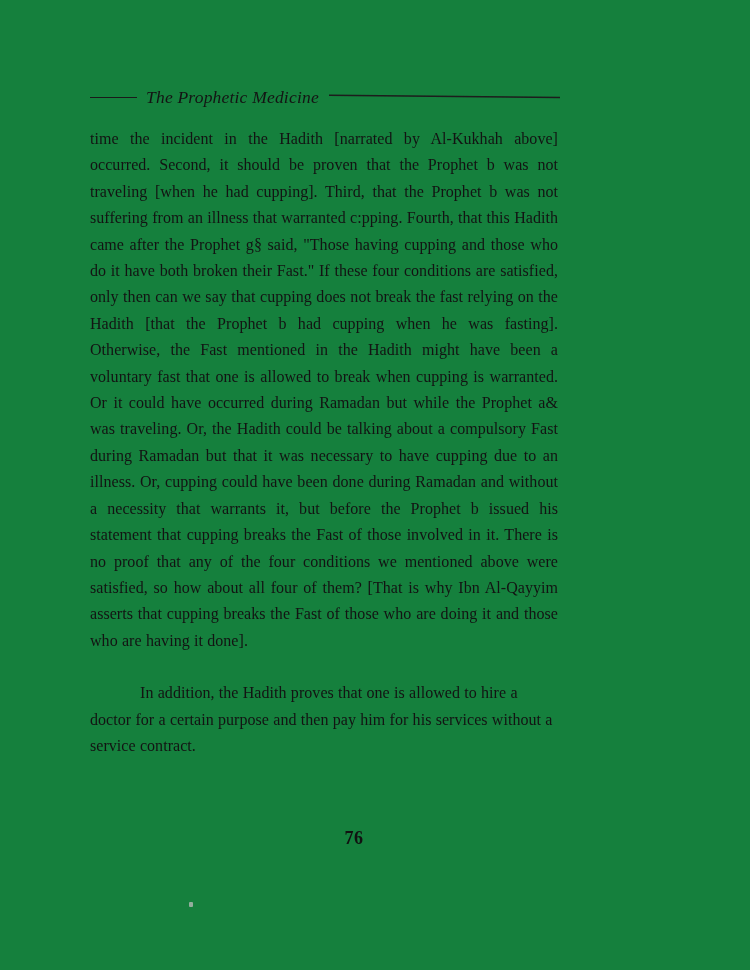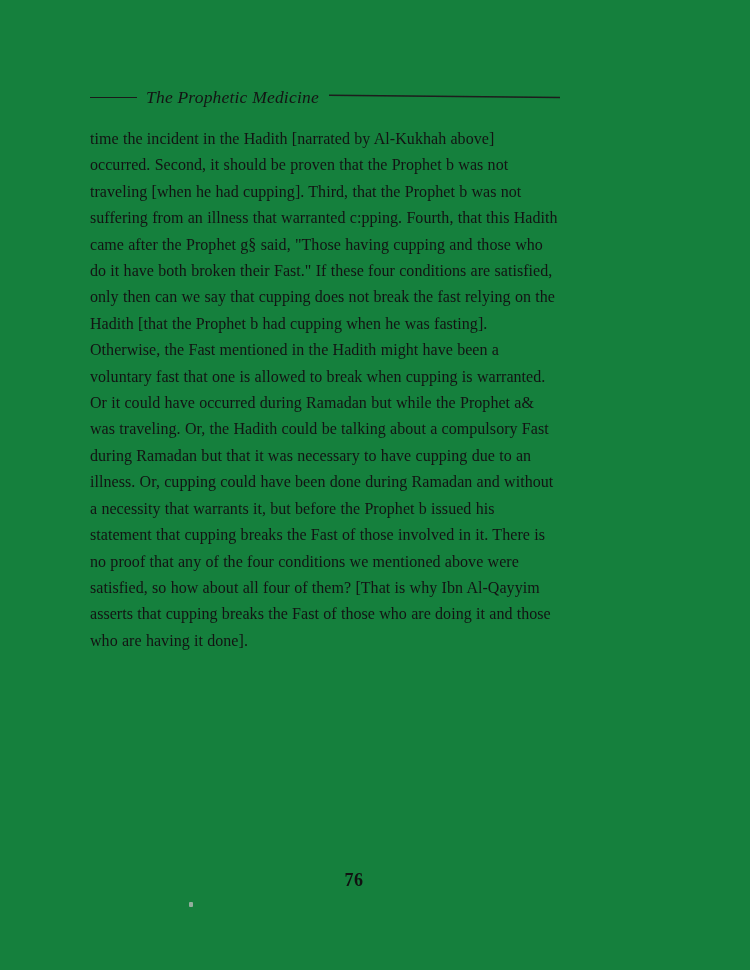--- a/index.html
+++ b/index.html
@@ -90,21 +90,21 @@
     margin-top: 26px;
   }
   p.para:last-child {
     text-align: left;
   }
 
   
   .folio {
     position: absolute;
     left: 0;
-    top: 870px;
+    top: 828px;
     width: 750px;
     text-align: center;
     font-size: 18px;
     font-weight: bold;
     color: #111111;
     letter-spacing: 0.4px;
   }
   .folio span { display: inline-block; margin-left: -42px; }
 
   
@@ -129,20 +129,21 @@
     <div class="header-title">The Prophetic Medicine</div>
     <div class="rule-right-wrap">
       <svg viewBox="0 0 240 12" preserveAspectRatio="none" aria-hidden="true">
         <line x1="0" y1="4.2" x2="240" y2="6.6" stroke="#1d1d1d" stroke-width="1.5"></line>
       </svg>
     </div>
   </div>
 
   <div class="body-col">
     <p class="para">time the incident in the Hadith [narrated by Al-Kukhah above] occurred. Second, it should be proven that the Prophet b was not traveling [when he had cupping]. Third, that the Prophet b was not suffering from an illness that warranted c:pping. Fourth, that this Hadith came after the Prophet g§ said, "Those having cupping and those who do it have both broken their Fast." If these four conditions are satisfied, only then can we say that cupping does not break the fast relying on the Hadith [that the Prophet b had cupping when he was fasting]. Otherwise, the Fast mentioned in the Hadith might have been a voluntary fast that one is allowed to break when cupping is warranted. Or it could have occurred during Ramadan but while the Prophet a&amp; was traveling. Or, the Hadith could be talking about a compulsory Fast during Ramadan but that it was necessary to have cupping due to an illness. Or, cupping could have been done during Ramadan and without a necessity that warrants it, but before the Prophet b issued his statement that cupping breaks the Fast of those involved in it. There is no proof that any of the four conditions we mentioned above were satisfied, so how about all four of them? [That is why Ibn Al-Qayyim asserts that cupping breaks the Fast of those who are doing it and those who are having it done].</p>
+    <p class="para indented">In addition, the Hadith proves that one is allowed to hire a doctor for a certain purpose and then pay him for his services without a service contract.</p>
   </div>
 
   <div class="folio">
     <span>76</span>
   </div>
 
   <div class="speck"></div>
 
 </div>
 

